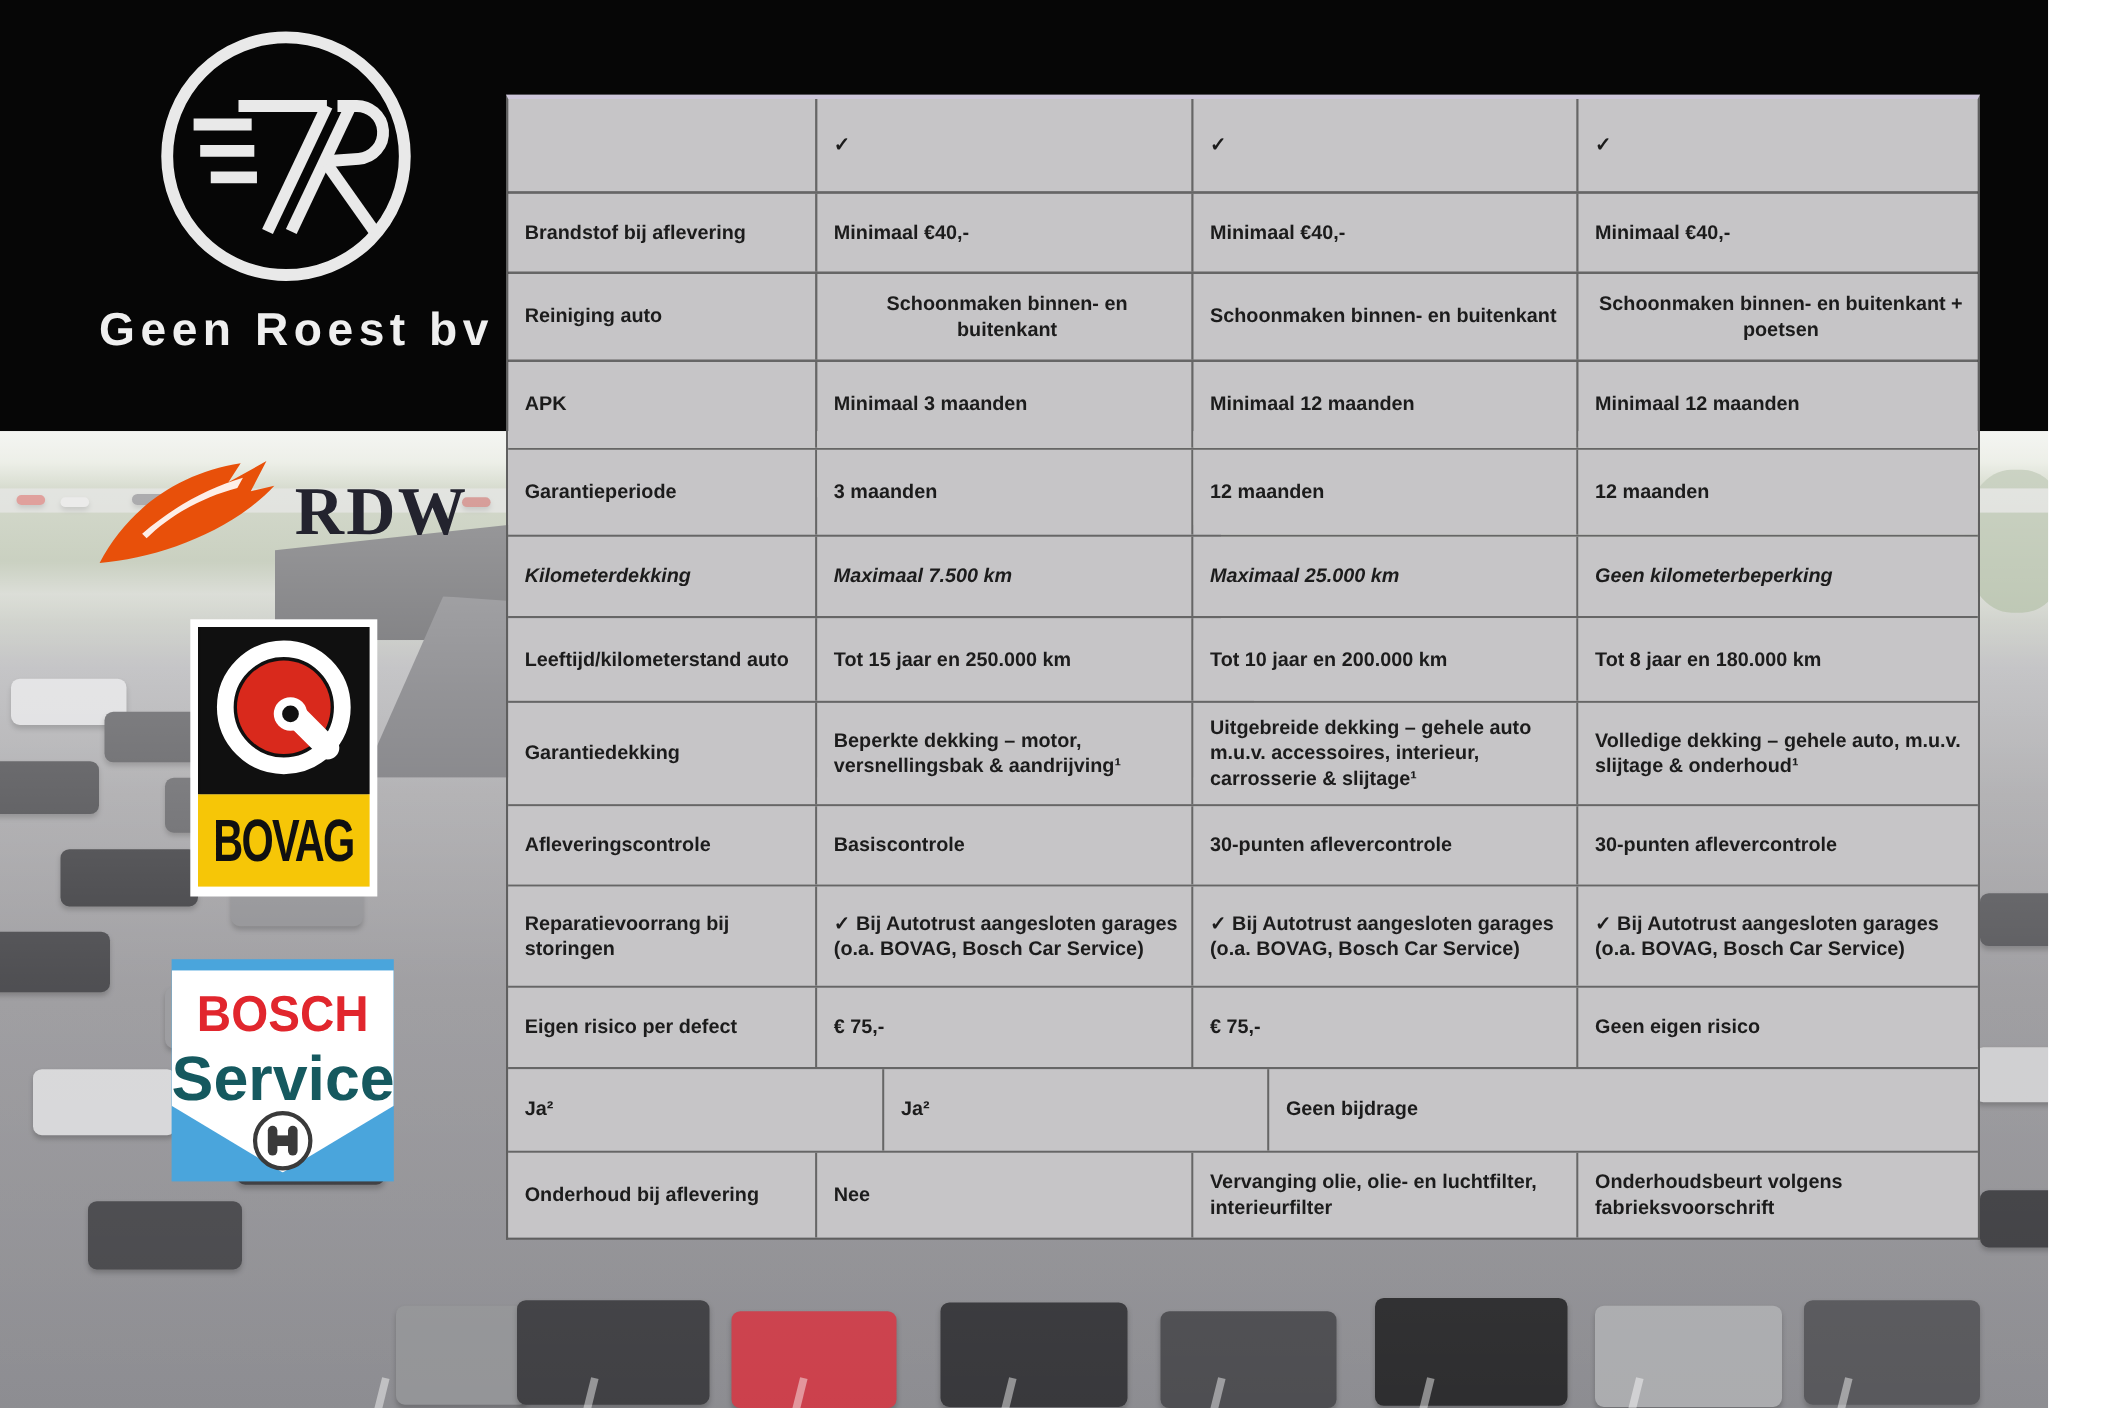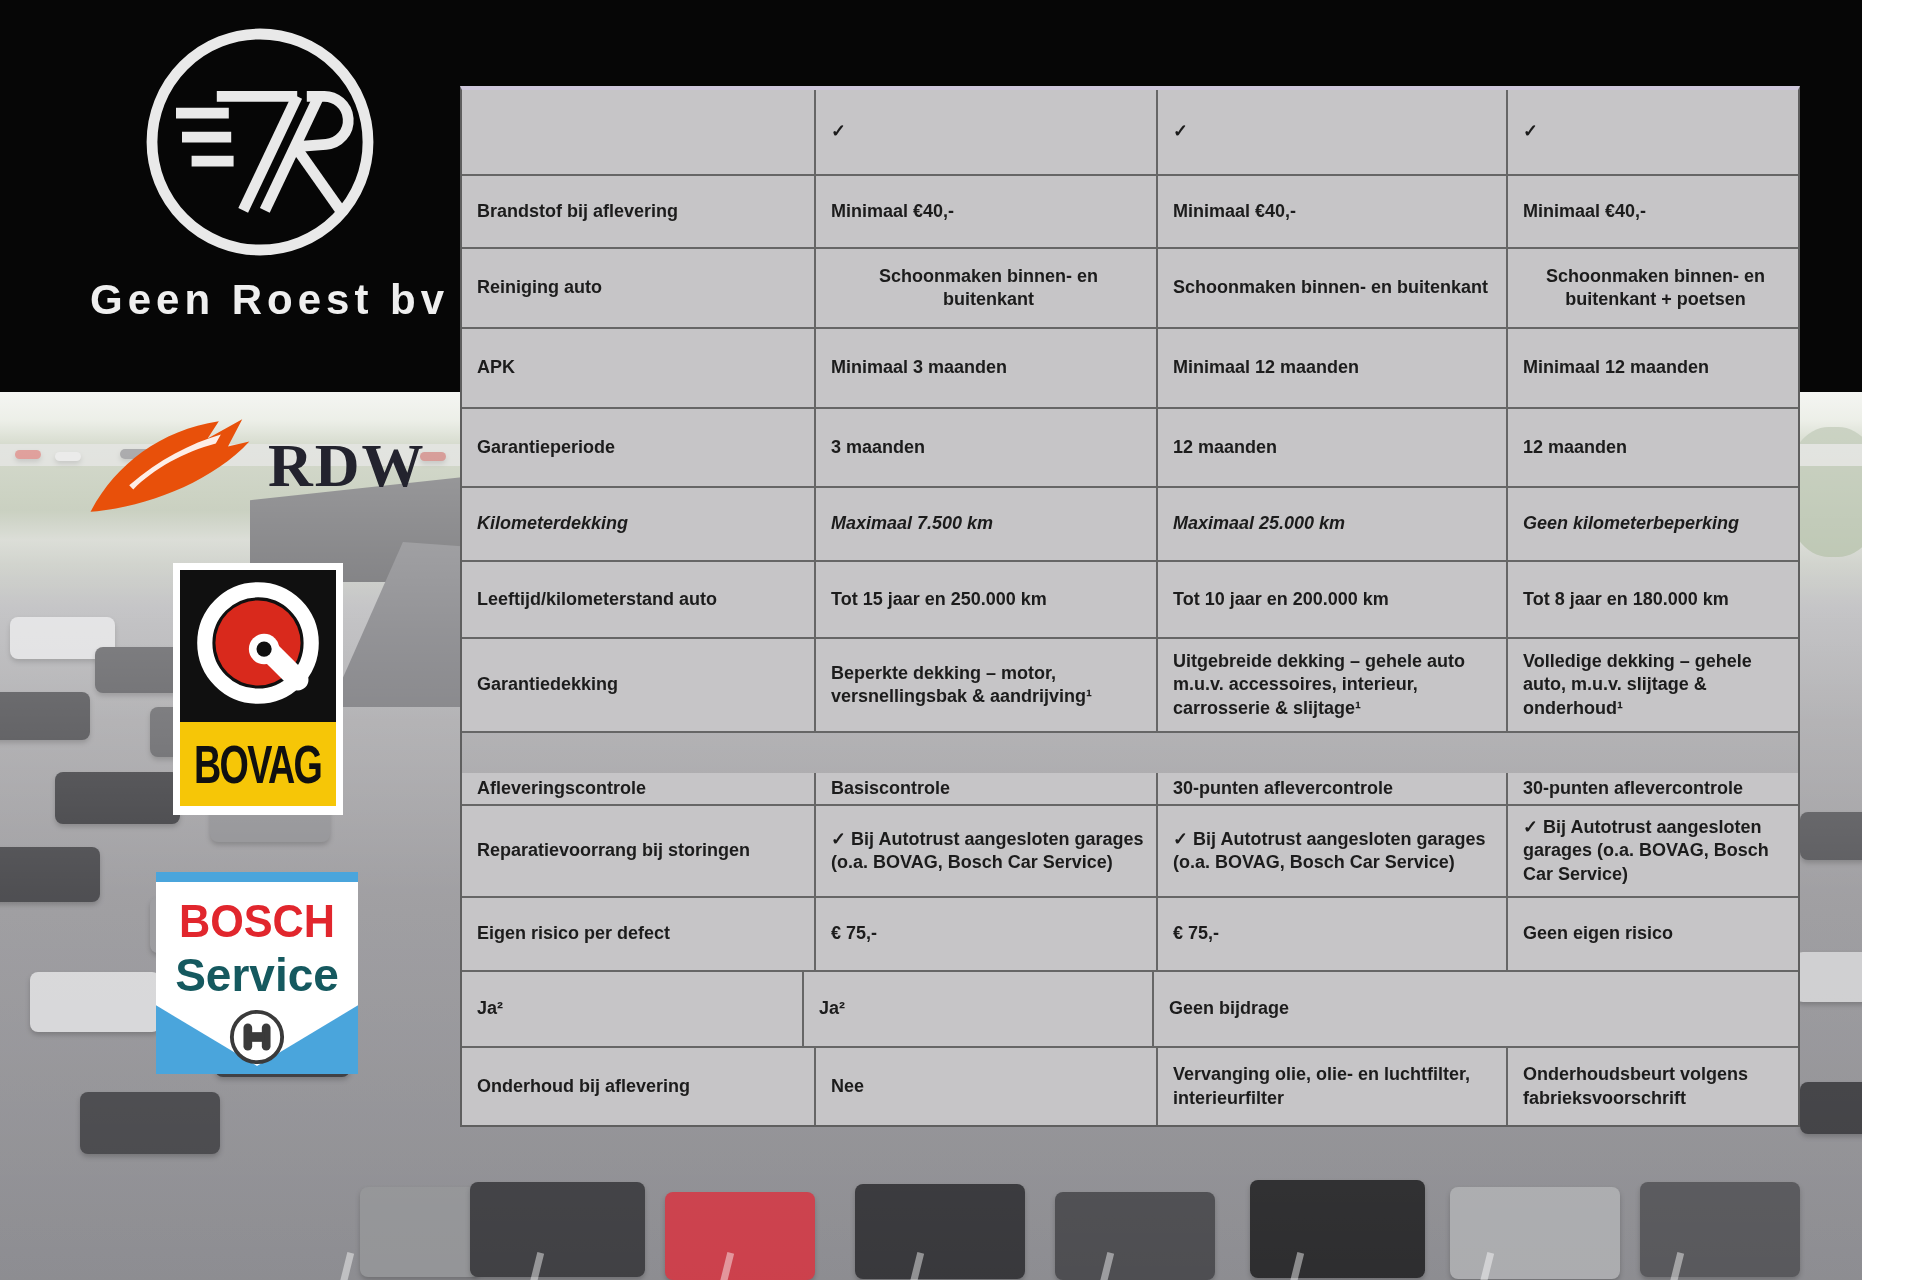--- a/index.html
+++ b/index.html
@@ -39,36 +39,36 @@
   .bovag-top { position:relative; width:156px; height:152px; background:#101010; }
   .bovag-band { width:156px; height:84px; background:#f6c607; display:flex; align-items:center; justify-content:center; }
   .bovag-band span { font-size:46px; font-weight:bold; color:#101010; letter-spacing:-2px; transform:scaleX(.82) scaleY(1.18); }
 
   
   .bosch { position:absolute; left:156px; top:872px; width:202px; height:202px; z-index:2; background:#4aa5dc; }
   .bosch-shield { position:absolute; left:0; top:0; width:100%; height:100%; background:#fff;
     clip-path:polygon(0 5%, 100% 5%, 100% 66%, 50% 96%, 0 66%); }
   .bosch-word1 { position:absolute; width:100%; top:22px; text-align:center; font-size:46px; font-weight:bold;
                  color:#e1262d; letter-spacing:0px; transform:scaleX(.94); }
-  .bosch-word2 { position:absolute; width:100%; top:76px; text-align:center; font-size:46px; font-weight:bold; color:#15595f; }
+  .bosch-word2 { position:absolute; width:100%; top:76px; text-align:center; font-size:57px; font-weight:bold; color:#15595f; }
   .bosch-armature { position:absolute; left:50%; top:136px; transform:translateX(-50%); }
 
   
   .right-gutter { position:absolute; left:1862px; top:0; width:58px; height:1280px; background:#fff; z-index:2; }
 
   
   .pkg-table { position:absolute; left:460px; top:86px; width:1340px; z-index:3;
     border-top:4px solid #cdc6da; border-left:2px solid #5f5f5f; border-right:2px solid #5f5f5f; border-bottom:2px solid #5f5f5f; }
   .trow { display:flex; border-bottom:2px solid #666; }
   .trow:last-child { border-bottom:none; }
   .tcell { background:#c6c5c7; border-right:2px solid #666; padding:4px 10px 4px 15px;
            display:flex; align-items:center; color:#1c1c1c; font-weight:bold;
            font-size:18px; line-height:1.3; }
   .tcell:last-child { border-right:none; }
-  .c0 { width:354px; } .c1 { width:342px; } .c2 { width:350px; } .c3 { flex:1; }
+  .c0 { width:281px; } .c1 { width:342px; } .c2 { width:350px; } .c3 { flex:1; }
   .th { font-size:21px; }
 </style>
 </head>
 <body>
 
 <div id="stage">
 
   <div class="top-band"></div>
 
   <div class="photo" id="photo">
@@ -217,21 +217,21 @@
           <div class="tcell c1">Tot 15 jaar en 250.000 km</div>
           <div class="tcell c2">Tot 10 jaar en 200.000 km</div>
           <div class="tcell c3">Tot 8 jaar en 180.000 km</div>
         </div>
         <div class="trow" style="height: 94px;">
           <div class="tcell c0">Garantiedekking</div>
           <div class="tcell c1">Beperkte dekking – motor, versnellingsbak &amp; aandrijving¹</div>
           <div class="tcell c2">Uitgebreide dekking – gehele auto m.u.v. accessoires, interieur, carrosserie &amp; slijtage¹</div>
           <div class="tcell c3">Volledige dekking – gehele auto, m.u.v. slijtage &amp; onderhoud¹</div>
         </div>
-        <div class="trow" style="height: 73px; align-items: flex-end;">
+        <div class="trow" style="height: 73px;">
           <div class="tcell c0">Afleveringscontrole</div>
           <div class="tcell c1">Basiscontrole</div>
           <div class="tcell c2">30-punten aflevercontrole</div>
           <div class="tcell c3">30-punten aflevercontrole</div>
         </div>
         <div class="trow" style="height: 92px;">
           <div class="tcell c0">Reparatievoorrang bij storingen</div>
           <div class="tcell c1">✓ Bij Autotrust aangesloten garages (o.a. BOVAG, Bosch Car Service)</div>
           <div class="tcell c2">✓ Bij Autotrust aangesloten garages (o.a. BOVAG, Bosch Car Service)</div>
           <div class="tcell c3">✓ Bij Autotrust aangesloten garages (o.a. BOVAG, Bosch Car Service)</div>

